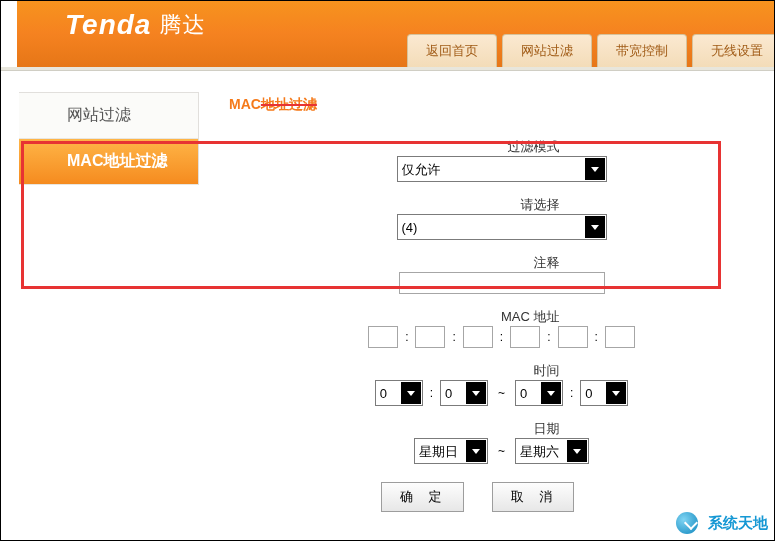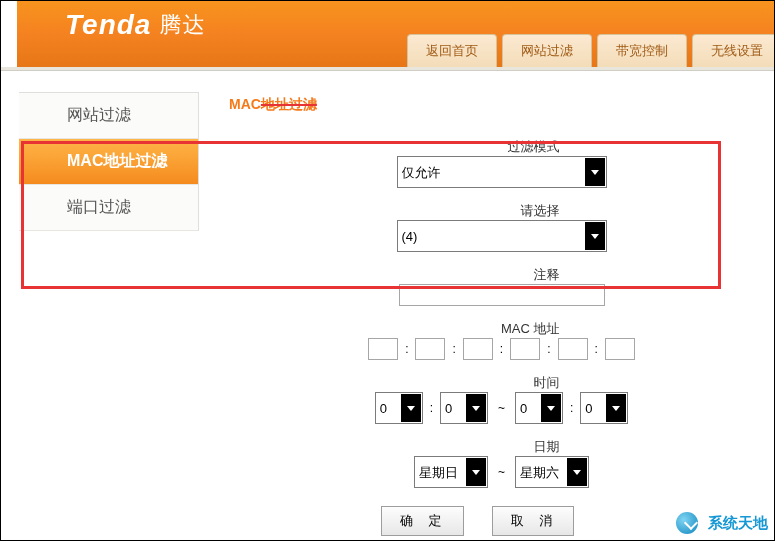--- a/index.html
+++ b/index.html
@@ -21,21 +21,21 @@
     .sidebar-item.active { background: linear-gradient(to bottom, #ffb547, #f58b1f); color: #fff; font-weight: bold; }
     
     .main-content { flex: 1; padding: 24px 0 0 30px; position: relative; }
     .page-title { color: #f57a1a; font-weight: bold; font-size: 14px; margin-bottom: 24px; }
     .page-title .strike { text-decoration: line-through; text-decoration-color: #e73333; text-decoration-thickness: 2px; }
     
     .form-row { display: flex; align-items: center; margin-bottom: 14px; flex-direction: column; }
     .form-label { width: 140px; text-align: right; padding-right: 12px; color: #333; font-size: 13px; }
     .form-control { display: flex; align-items: center; gap: 4px; }
     
-    .sel { border: 1px solid #7b7b7b; height: 32px; padding: 2px 4px; font-size: 13px; background: #fff; -webkit-appearance: none; appearance: none; position: relative; }
+    .sel { border: 1px solid #7b7b7b; height: 26px; padding: 2px 4px; font-size: 13px; background: #fff; -webkit-appearance: none; appearance: none; position: relative; }
     .sel-wrap { position: relative; display: inline-block; }
     .sel-wrap::after { content: ""; position: absolute; right: 2px; top: 2px; bottom: 2px; width: 20px; background: #000; pointer-events: none; }
     .sel-wrap::before { content: ""; position: absolute; right: 8px; top: 50%; margin-top: -2px; border-left: 4px solid transparent; border-right: 4px solid transparent; border-top: 5px solid #fff; z-index: 2; pointer-events: none; }
     .sel-wide { width: 210px; }
     .sel-narrow { width: 48px; }
     .sel-med { width: 74px; }
     
     .txt { border: 1px solid #a6a6a6; height: 22px; padding: 2px 4px; font-size: 12px; }
     .txt-wide { width: 206px; }
     .txt-mac { width: 30px; text-align: center; }
@@ -68,21 +68,20 @@
     <div class="top-nav-item">特殊</div>
   </div>
 </div>
 <div class="header-underline"></div>
 
 <div class="body-area">
   <div class="sidebar-wrap">
     <div class="sidebar">
       <div class="sidebar-item">网站过滤</div>
       <div class="sidebar-item active">MAC地址过滤</div>
-      <div class="sidebar-item">端口过滤</div>
     </div>
   </div>
 
   <div class="main-content">
     <div class="page-title">
       <span>MAC</span><span class="strike">地址过滤</span>
     </div>
 
     <div class="form-row">
       <div class="form-label">过滤模式</div>

